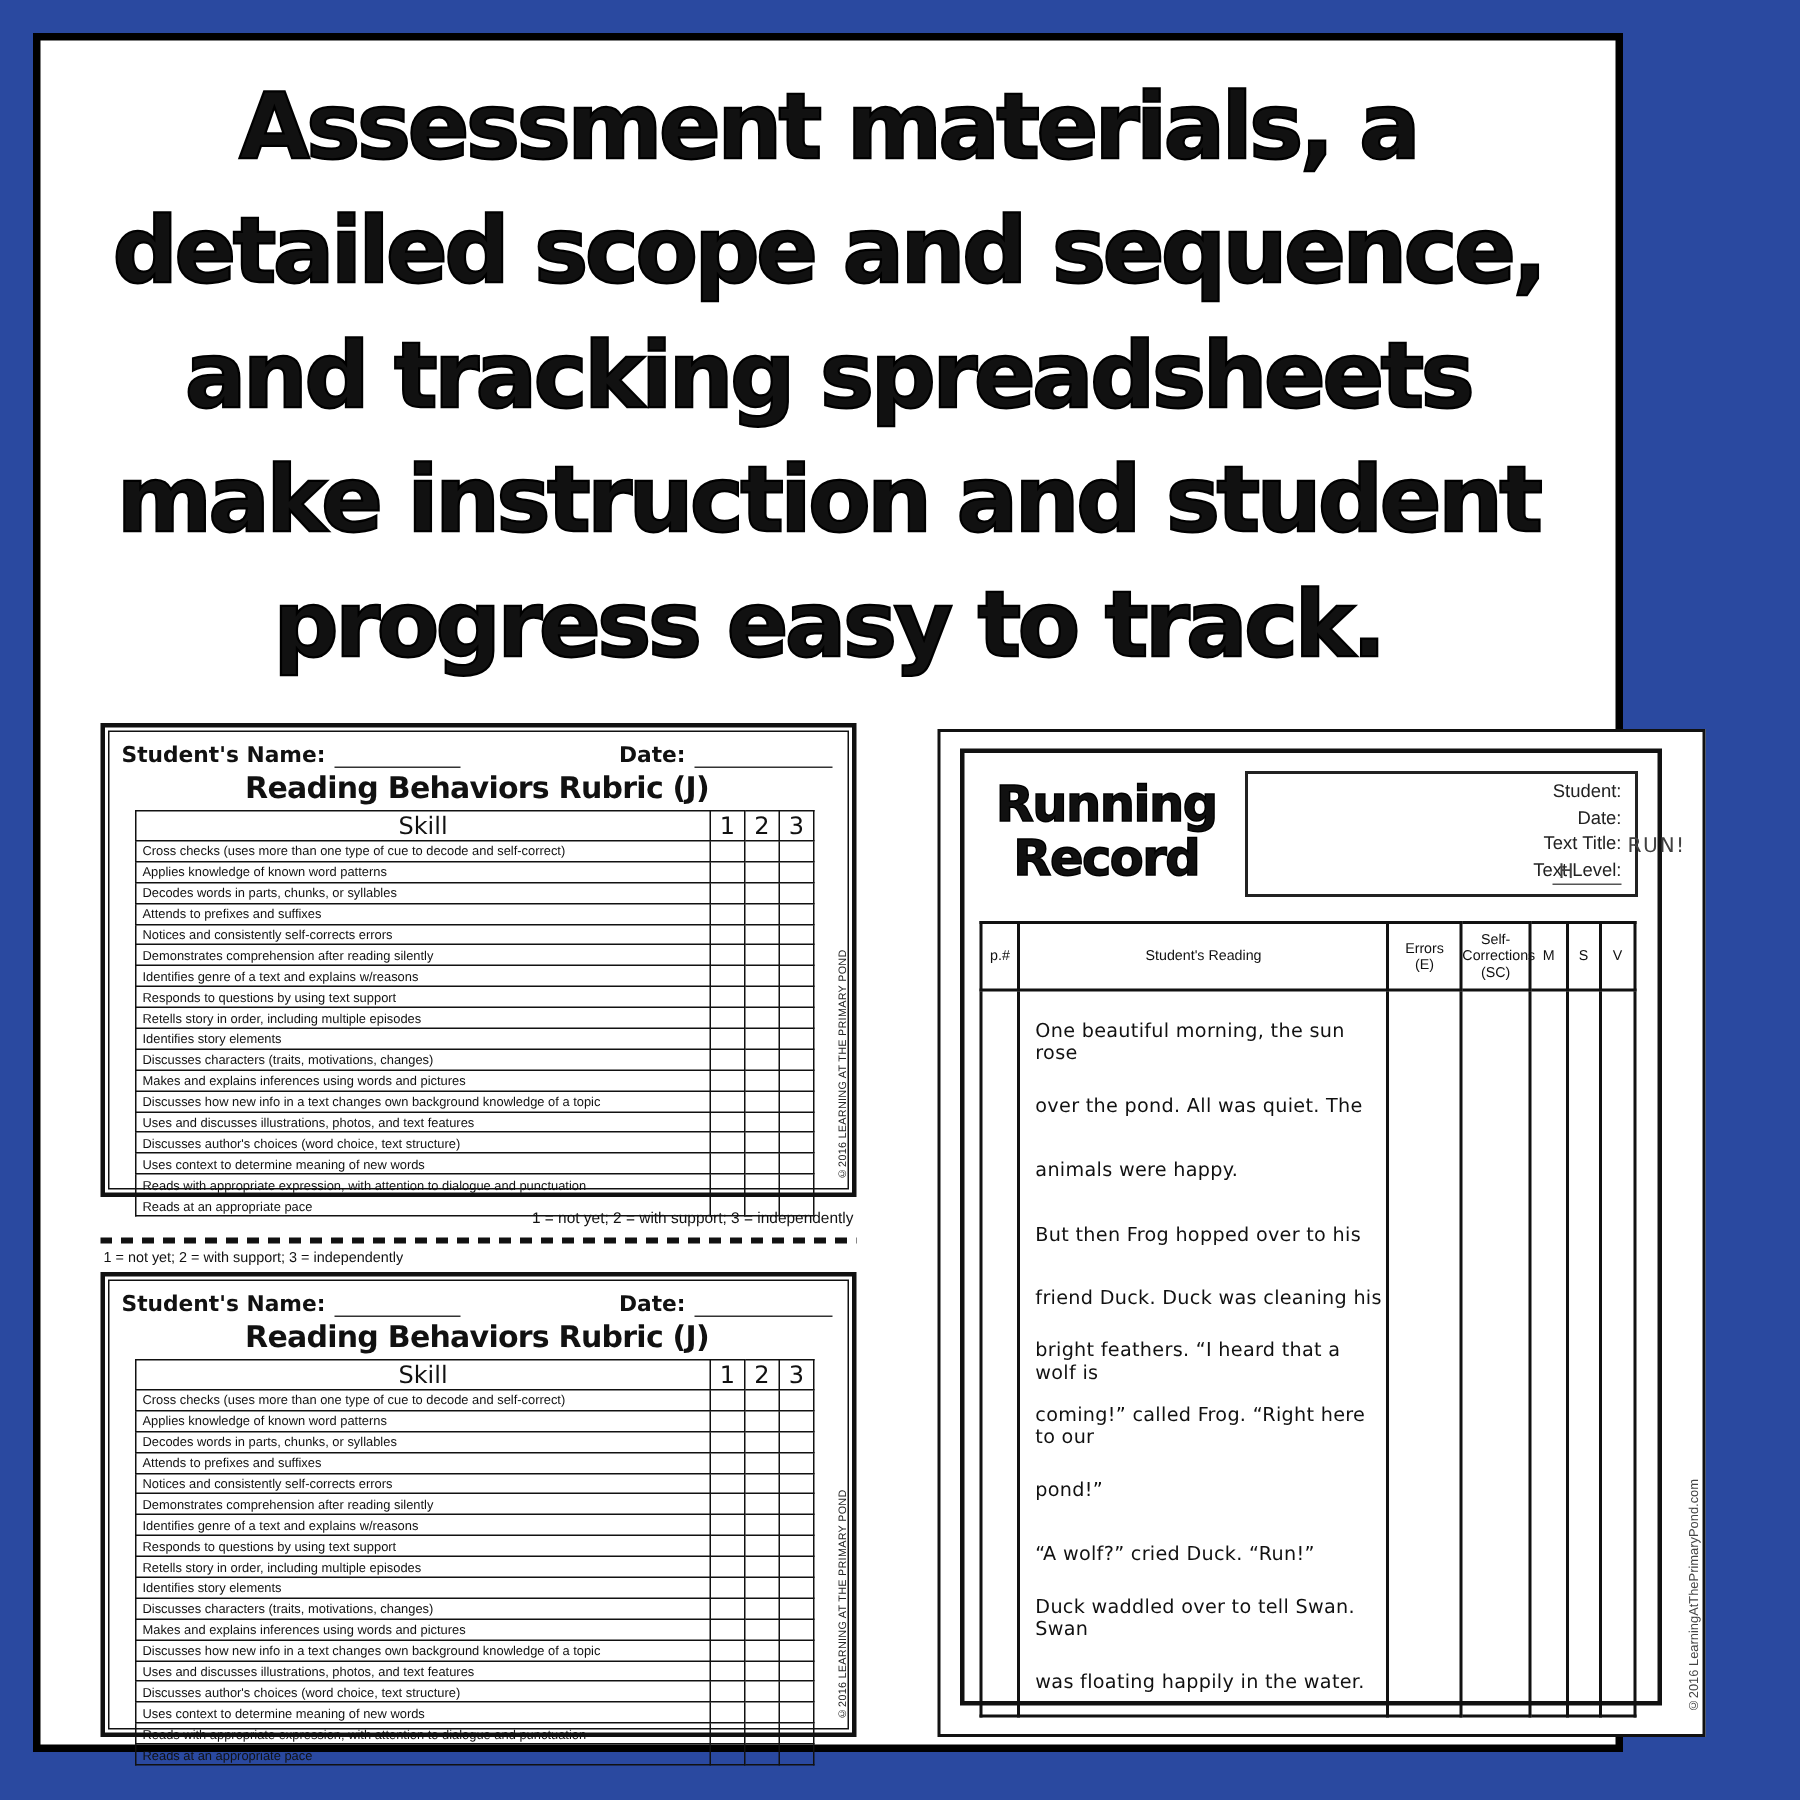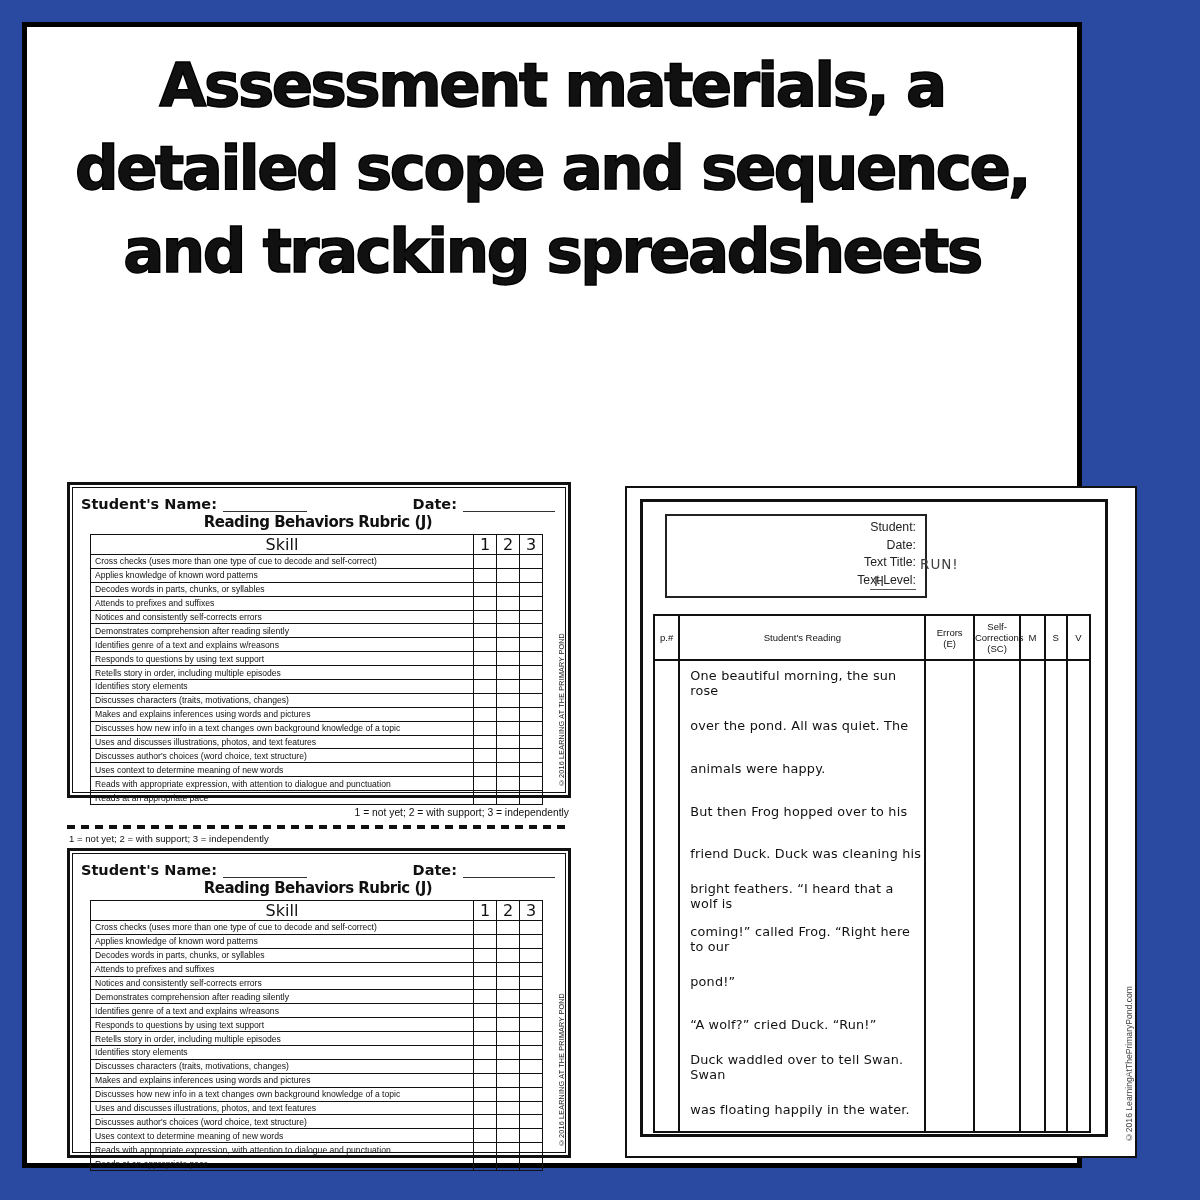--- a/index.html
+++ b/index.html
@@ -18,21 +18,21 @@
   .rubric-box{position:absolute;left:0;width:504px;border:3px solid #111;box-sizing:border-box;background:#fff;}
   .rubric-box.b1{top:0;height:316px;}
   .rubric-box.b2{top:366px;height:310px;}
   .rubric-inner{position:absolute;inset:2px;border:1.5px solid #111;padding:6px 10px 0 8px;box-sizing:border-box;}
   .name-row{display:flex;align-items:flex-end;font-weight:bold;font-size:14.5px;margin-top:2px;}
   .name-row .lbl{white-space:nowrap;}
   .uline{border-bottom:1.6px solid #333;height:14px;}
   .u-name{flex:1;margin:0 22px 0 6px;max-width:215px;}
   .u-date{width:92px;margin-left:6px;}
   .sp{flex:1;}
-  .rub-title{text-align:center;font-weight:bold;font-size:15px;letter-spacing:-0.5px;margin-top:1px;}
+  .rub-title{text-align:center;font-weight:bold;font-size:20px;letter-spacing:-0.5px;margin-top:1px;}
   .rt-wrap{margin:3px 12px 0 9px;}
   table.rt{width:100%;border-collapse:collapse;table-layout:fixed;}
   table.rt col.c-skill{width:auto;}
   table.rt col.c-s{width:23px;}
   table.rt th,table.rt td{border:1.6px solid #111;padding:0;}
   table.rt thead th{height:17px;font-size:16px;font-weight:normal;}
   table.rt td.skill{font-size:8.6px;height:12.9px;padding-left:4px;white-space:nowrap;overflow:hidden;
                     font-family:"Liberation Sans",sans-serif;}
   .vtext{writing-mode:vertical-rl;transform:rotate(180deg);}
   .rub-copy{position:absolute;right:2px;bottom:8px;font-size:7.2px;letter-spacing:.2px;color:#222;
@@ -60,34 +60,36 @@
   .f-val{position:absolute;left:4px;bottom:0;font-size:13.5px;color:#404040;letter-spacing:1px;
          font-family:"DejaVu Sans",sans-serif;white-space:nowrap;}
   .rr-twrap{margin:16px 16px 0 10px;}
   table.rrt{width:438px;border-collapse:collapse;table-layout:fixed;}
   table.rrt th,table.rrt td{border:2.2px solid #111;padding:0;vertical-align:top;}
   table.rrt thead th{height:43px;font-weight:normal;font-size:9.5px;line-height:11px;
                      font-family:"Liberation Sans",sans-serif;white-space:pre-line;vertical-align:middle;}
   td.rr-body{height:470px;}
   .rline{height:42.6px;font-size:12.8px;padding-left:10px;display:flex;align-items:center;
          letter-spacing:.2px;}
-  .lines{padding-top:1px;}
+  .lines{padding-top:13px;}
   .rr-copy{position:absolute;right:1px;bottom:14px;font-size:8.6px;color:#444;
            font-family:"Liberation Sans",sans-serif;}
 </style>
 </head>
 <body>
 
 <div class="canvas">
   <div class="sheet">
 
     <div class="heading">
       <div>Assessment materials, a</div>
       <div>detailed scope and sequence,</div>
       <div>and tracking spreadsheets</div>
+      <div>make instruction and student</div>
+      <div>progress easy to track.</div>
     </div>
 
     <div class="doc-left">
 
       <div class="rubric-box b1">
         <div class="rubric-inner">
           <div class="name-row">
             <span class="lbl">Student's Name:</span>
             <span class="uline u-name"></span>
             <span class="sp"></span>
@@ -370,20 +372,24 @@
             </table>
           </div>
         </div>
         <div class="vtext rub-copy">©2016 LEARNING AT THE PRIMARY POND</div>
       </div>
     </div>
 
     <div class="doc-right">
       <div class="rr-frame">
         <div class="rr-head">
+          <div class="rr-title">
+            <div>Running</div>
+            <div>Record</div>
+          </div>
           <div class="rr-info">
             <div class="f-row">
               <span class="flbl">Student:</span>
               <span class="f-u grow"></span>
             </div>
             <div class="f-row">
               <span class="flbl">Date:</span>
               <span class="f-u grow"></span>
             </div>
             <div class="f-row">

